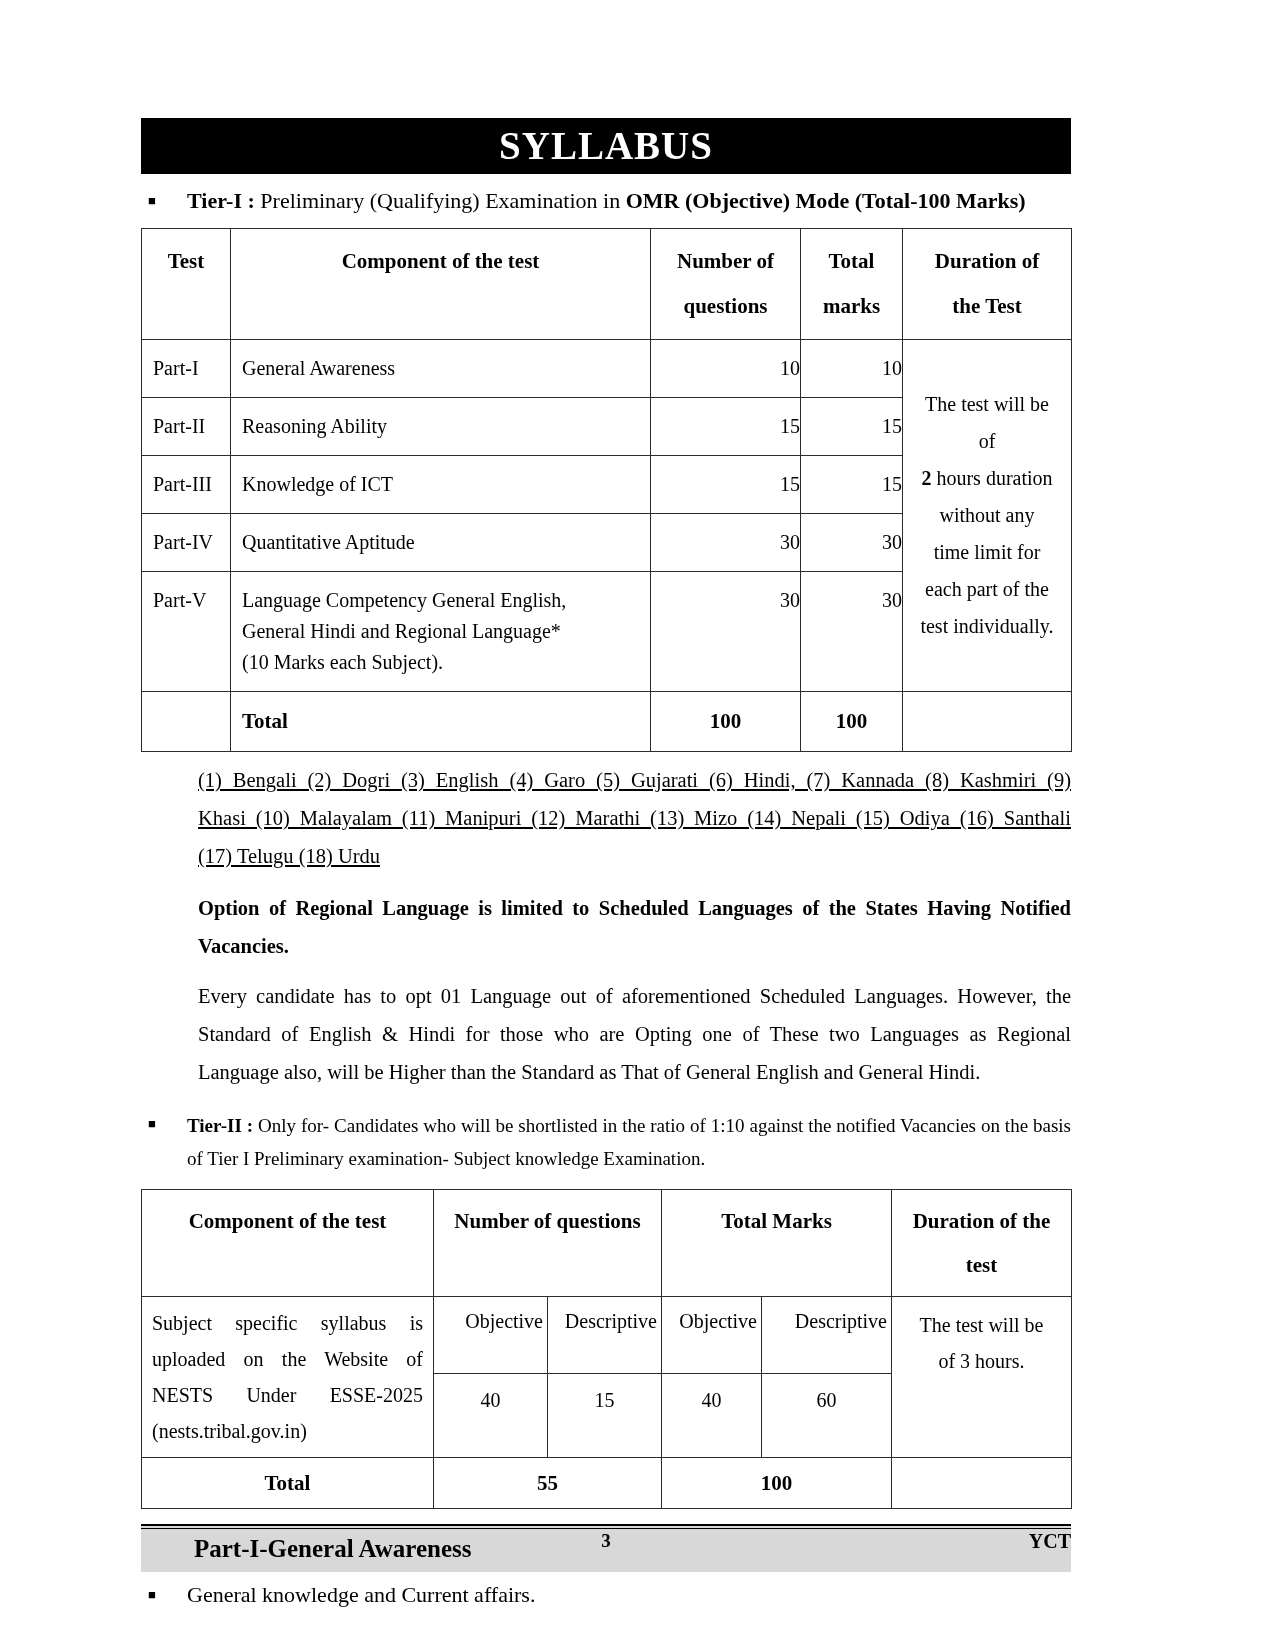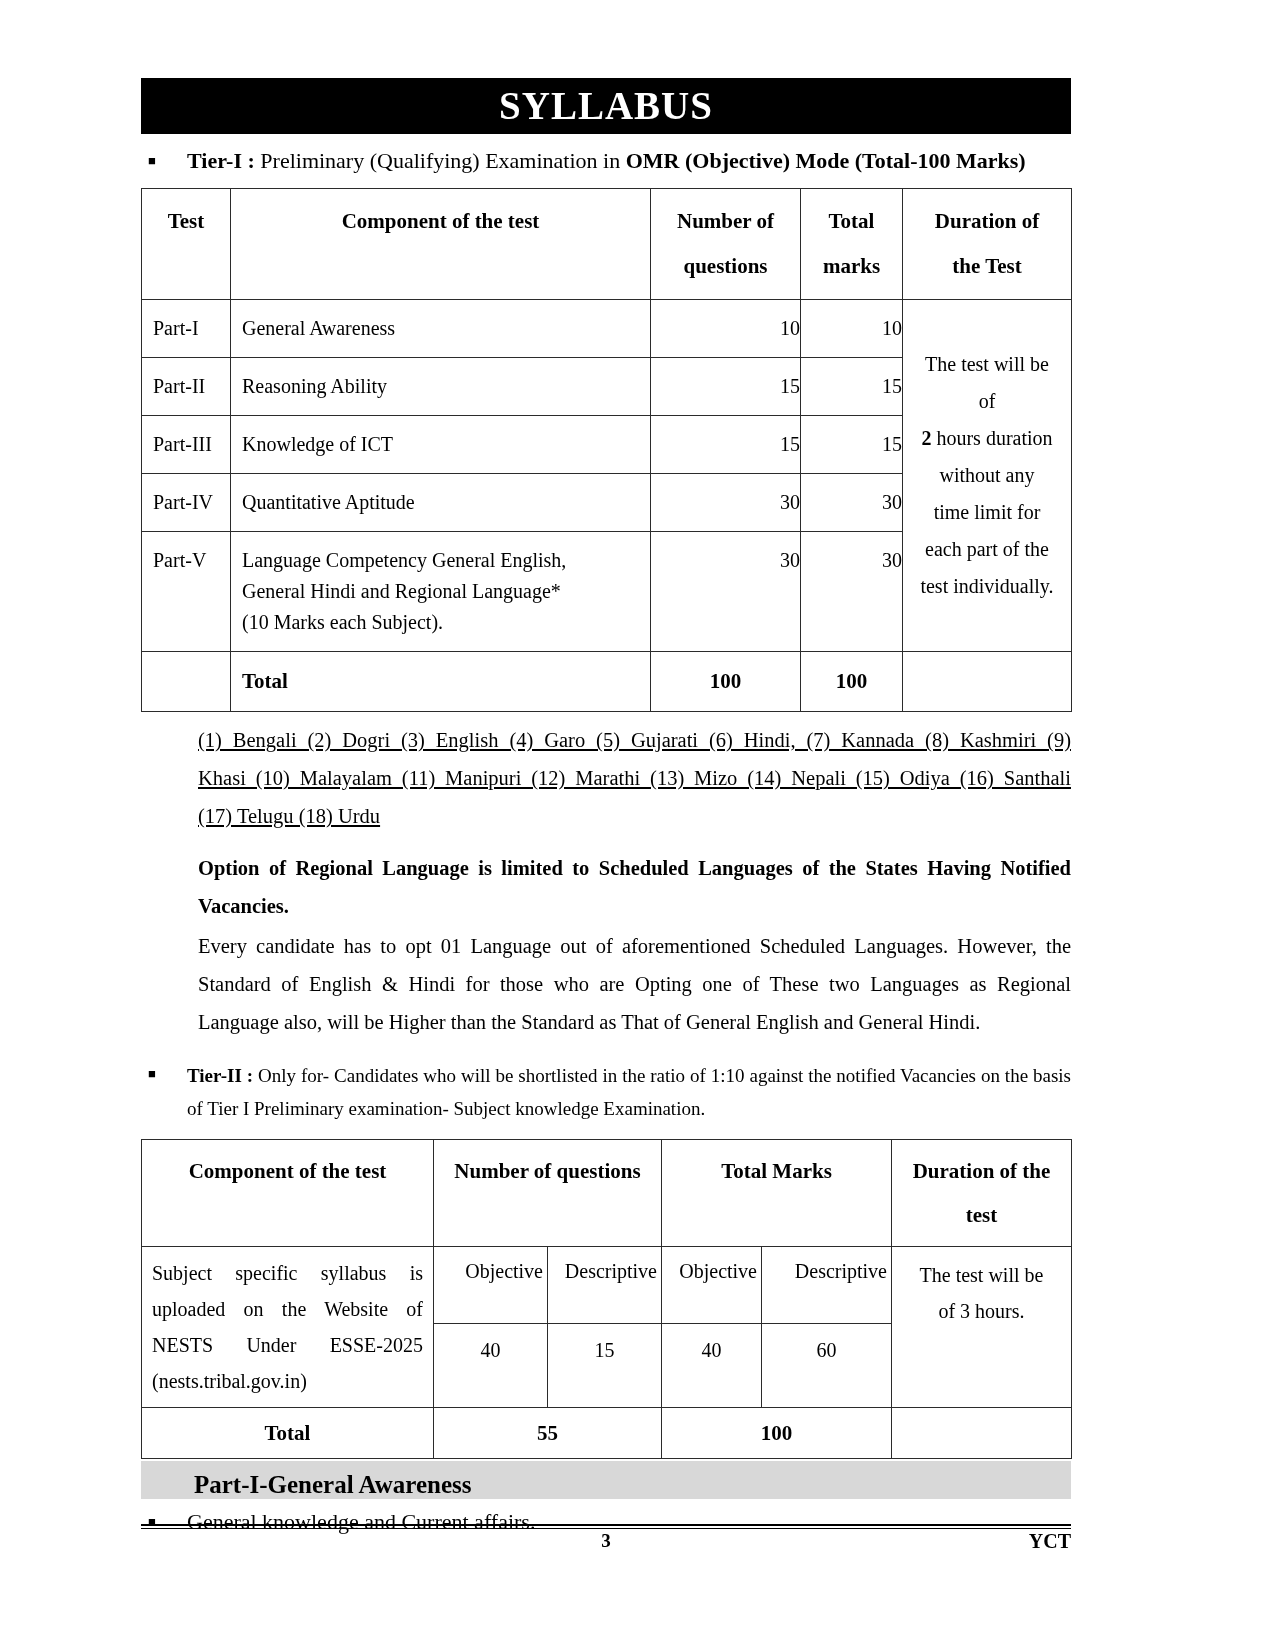--- a/index.html
+++ b/index.html
@@ -25,21 +25,21 @@
 
   
   .banner {
     background: #000000;
     color: #ffffff;
     text-align: center;
     font-weight: bold;
     font-size: 39px;
     line-height: 56px;
     letter-spacing: 1px;
-    margin-top: 78px;
+    margin-top: 118px;
     height: 56px;
   }
 
   
   .bullet-row {
     display: flex;
     align-items: flex-start;
     margin-top: 12px;
   }
   .bullet-sq {
@@ -172,27 +172,27 @@
     font-weight: bold;
     text-align: center;
     font-size: 21px;
     line-height: 50px;
   }
 
   
   .sect-head {
     background: #d8d8d8;
     width: 930px;
-    height: 38px;
+    height: 47px;
     box-sizing: border-box;
     padding-left: 53px;
     font-weight: bold;
     font-size: 25px;
     line-height: 47px;
-    margin-top: 2px;
+    margin-top: 16px;
   }
 
   
   .footer-rule {
     position: absolute;
     left: 0;
     top: 1524px;
     width: 930px;
     border-top: 2px solid #000;
     border-bottom: 1px solid #000;
@@ -304,21 +304,21 @@
   </table>
 
   <div class="para" style="text-align:justify;text-decoration:underline;">
     <span style="display:block;text-align:justify;text-align-last:justify;">(1) Bengali (2) Dogri (3) English (4) Garo (5) Gujarati (6) Hindi, (7) Kannada (8) Kashmiri (9)</span>
     <span style="display:block;text-align:justify;text-align-last:justify;">Khasi (10) Malayalam (11) Manipuri (12) Marathi (13) Mizo (14) Nepali (15) Odiya (16) Santhali</span>
     <span style="display:block;">(17) Telugu (18) Urdu</span>
   </div>
 
   <div class="para bold" style="margin-top:14px;">Option of Regional Language is limited to Scheduled Languages of the States Having Notified Vacancies.</div>
 
-  <div class="para" style="margin-top:2px;">Every candidate has to opt 01 Language out of aforementioned Scheduled Languages. However, the Standard of English &amp; Hindi for those who are Opting one of These two Languages as Regional Language also, will be Higher than the Standard as That of General English and General Hindi.</div>
+  <div class="para" style="margin-top:12px;">Every candidate has to opt 01 Language out of aforementioned Scheduled Languages. However, the Standard of English &amp; Hindi for those who are Opting one of These two Languages as Regional Language also, will be Higher than the Standard as That of General English and General Hindi.</div>
 
   <div class="bullet-row" style="margin-top:18px;">
     <div class="bullet-sq"></div>
     <div class="bullet-text small"><b>Tier-II :</b><span> Only for- Candidates who will be shortlisted in the ratio of 1:10 against the notified Vacancies on the basis of Tier I Preliminary examination- Subject knowledge Examination.</span></div>
   </div>
 
   <table class="t2">
     <colgroup>
       <col style="width:292px">
       <col style="width:114px">

